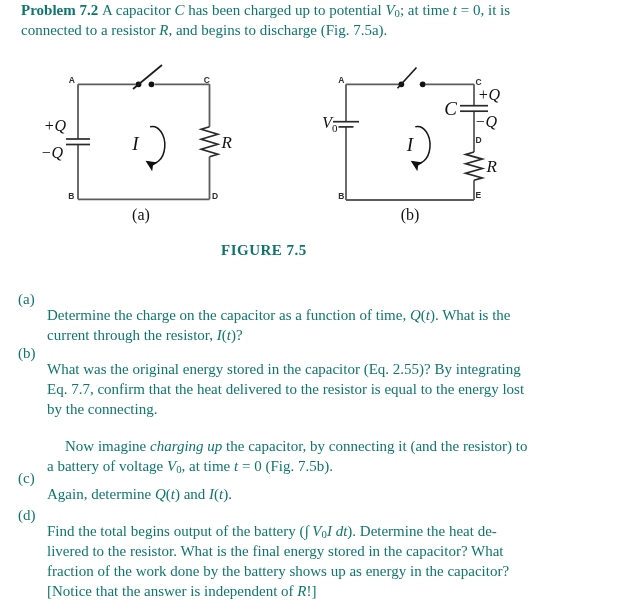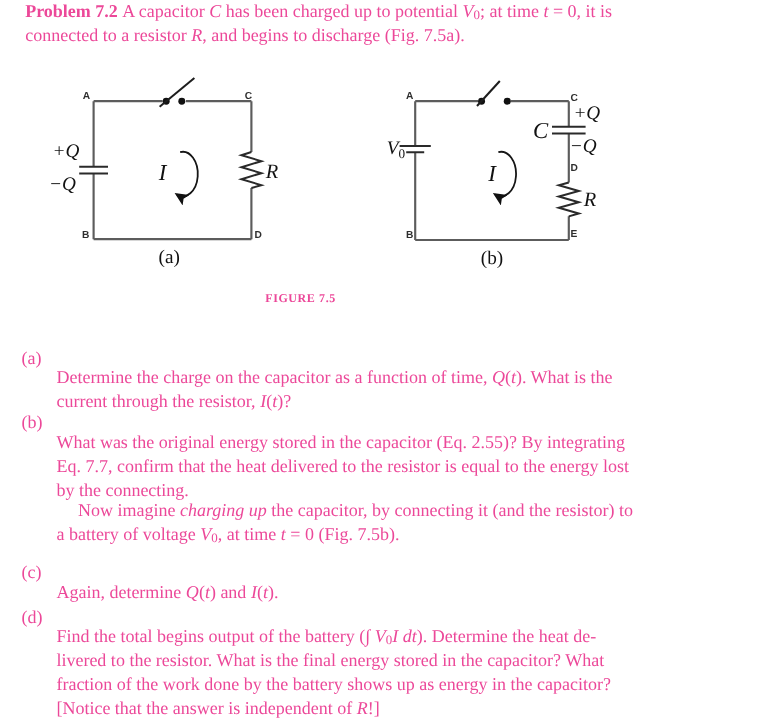--- a/index.html
+++ b/index.html
@@ -1,28 +1,28 @@
 <!DOCTYPE html>
 <html><head>
 <meta charset="utf-8">
 <style>
   html,body{margin:0;padding:0;background:#ffffff;}
   .page{position:relative;width:633px;height:600px;background:#ffffff;overflow:hidden;
-        font-family:"Liberation Serif",serif;color:#ec4899;}
+        font-family:"Liberation Serif",serif;color:#0f766e;}
   .tblock{position:absolute;}
   .line{height:20px;line-height:20px;font-size:15px;white-space:nowrap;}
-  .indent1{padding-left:18px;}
+  .indent1{padding-left:18px;margin-top:20px;}
   .item{position:absolute;left:18px;}
   .marker{position:absolute;left:0;top:0;height:20px;line-height:20px;font-size:15px;}
   .itext{margin-left:29px;margin-top:16px;}
   .it{font-style:italic;}
   .bo{font-weight:700;}
   sub{font-size:0.72em;line-height:0;vertical-align:-0.18em;}
   .figcap{position:absolute;left:221px;top:240px;height:20px;line-height:20px;
-          font-size:10px;font-weight:700;letter-spacing:0.5px;}
+          font-size:15px;font-weight:700;letter-spacing:0.5px;}
   .fig{position:absolute;left:0;top:55px;}
   .wire{stroke:#5c5c5c;stroke-width:1.8;fill:none;}
   .comp{stroke:#2a2a2a;stroke-width:1.7;fill:none;}
   .lever{stroke:#1d1d1d;stroke-width:1.7;}
   .arc{stroke:#161616;stroke-width:1.5;fill:none;}
   .dot{fill:#111;}
   .nl{font-family:"Liberation Sans",sans-serif;font-size:8.5px;font-weight:700;fill:#2e2e2e;}
   .si{font-family:"Liberation Serif",serif;font-style:italic;fill:#111;}
   .sr{font-family:"Liberation Serif",serif;fill:#111;}
 </style>

